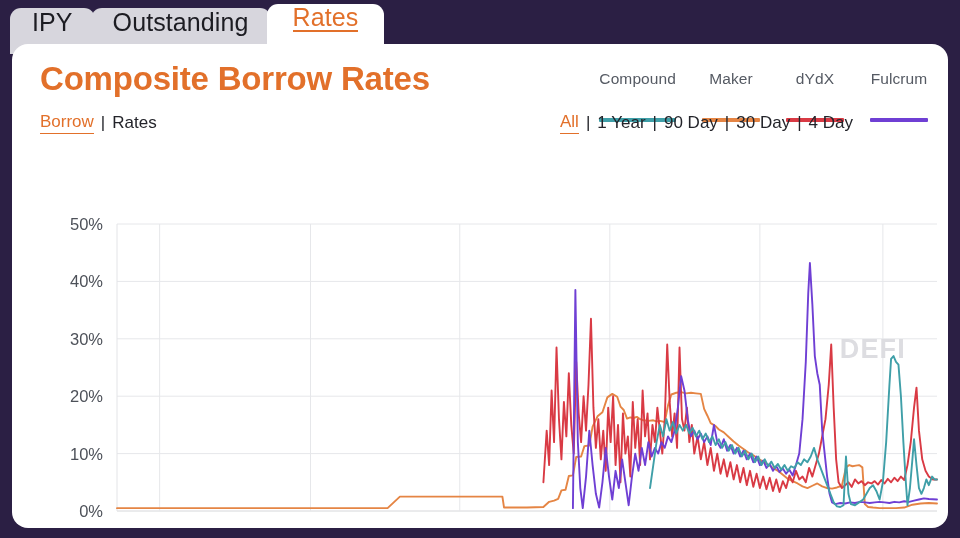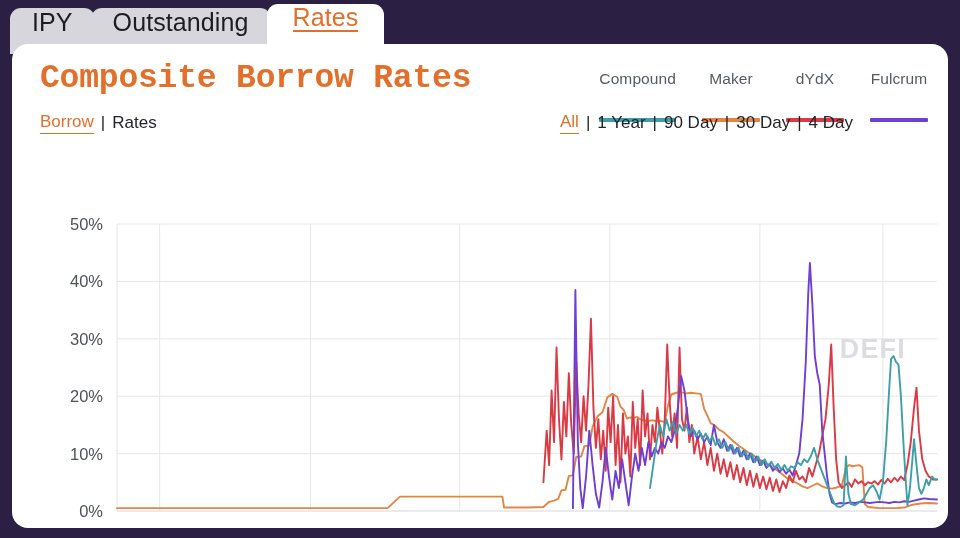--- a/index.html
+++ b/index.html
@@ -39,21 +39,21 @@
     position: absolute; left: 12px; top: 44px; width: 936px; height: 484px;
     background: #ffffff;
     border-radius: 16px;
     overflow: hidden;
   }
 
   
   #header { position: absolute; left: 0; top: 0; width: 936px; height: 68px; }
   #chart-title {
     position: absolute; left: 28px; top: 16px;
-    font-size: 33px; font-weight: bold; color: #e2702a; letter-spacing: -.2px; font-family: Liberation Mono, monospace;
+    font-size: 33px; font-weight: bold; color: #e2702a; letter-spacing: -.2px;
   }
   #legend {
     position: absolute; right: 20px; top: 26px;
     display: flex; align-items: flex-start; gap: 26px;
   }
   .legend-item { display: flex; flex-direction: column; align-items: center; gap: 24px; }
   .legend-label { font-size: 15.5px; color: #555a63; letter-spacing: .1px; }
   .legend-rule { margin-top: 6px; height: 4px; width: 100%; min-width: 58px; border-radius: 1px; }
 
   

